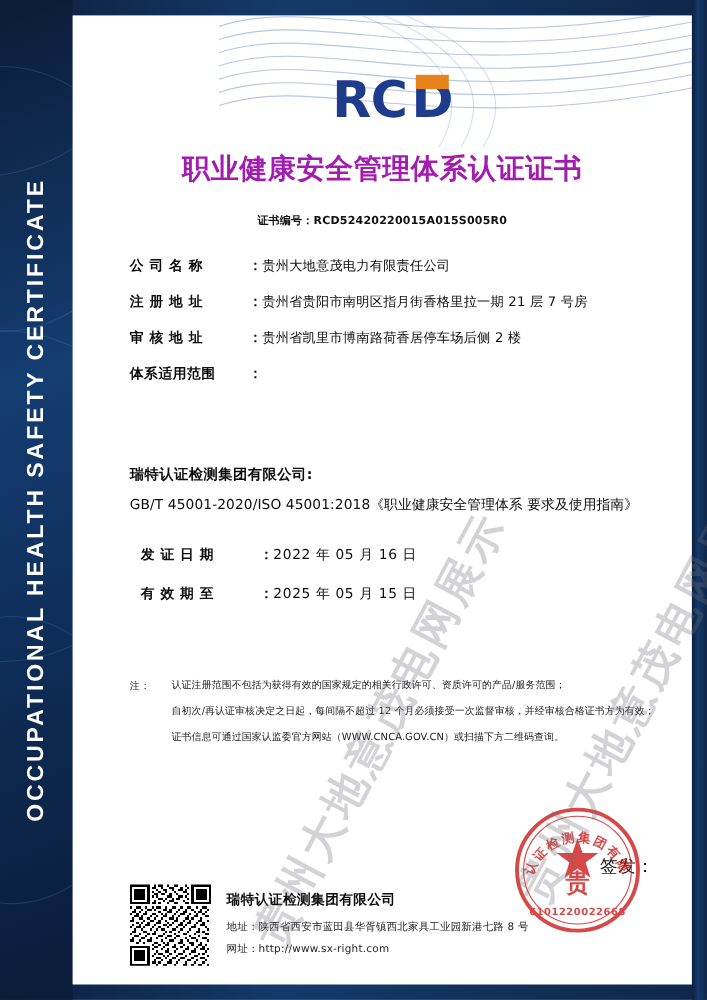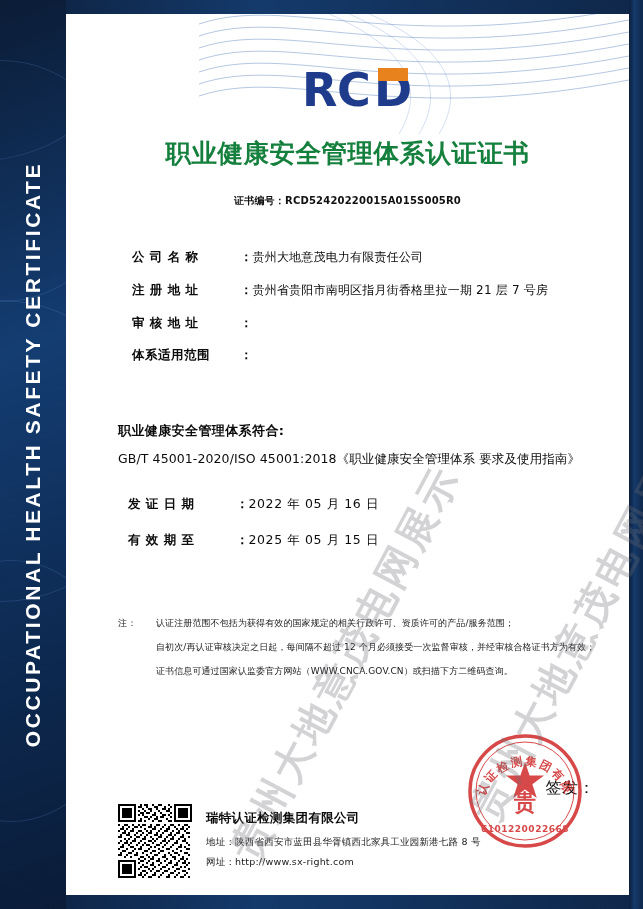--- a/index.html
+++ b/index.html
@@ -97,43 +97,42 @@
 
   .doc-title {
     position: absolute;
     left: 0;
     right: 0;
     top: 122px;
     text-align: center;
     font-family: "DejaVu Sans", sans-serif;
     font-size: 25.5px;
     font-weight: bold;
-    color: #15803d;
+    color: #a21caf;
     letter-spacing: 0.5px;
   }
 
   .cert-no {
     position: absolute;
     left: 0;
     right: 0;
     top: 180px;
     text-align: center;
     font-size: 10px;
     font-weight: bold;
     color: #111;
     letter-spacing: 0.2px;
   }
 
   
   .fields {
     position: absolute;
     left: 52px;
-    top: 234px;
+    top: 218px;
     right: 20px;
-    margin-left: 14px;
   }
   .field-row {
     display: flex;
     align-items: flex-start;
     margin-bottom: 14px;
   }
   .field-label {
     flex: 0 0 108px;
     font-size: 12.5px;
     font-weight: bold;
@@ -363,29 +362,30 @@
         <div class="field-value">贵州大地意茂电力有限责任公司</div>
       </div>
       <div class="field-row">
         <div class="field-label">注 册 地 址</div>
         <div class="field-colon">：</div>
         <div class="field-value">贵州省贵阳市南明区指月街香格里拉一期 21 层 7 号房</div>
       </div>
       <div class="field-row">
         <div class="field-label">审 核 地 址</div>
         <div class="field-colon">：</div>
+        <div class="field-value">贵州省凯里市博南路荷香居停车场后侧 2 楼</div>
       </div>
       <div class="field-row">
         <div class="field-label">体系适用范围</div>
         <div class="field-colon">：</div>
       </div>
     </div>
 
     <div class="standard-block">
-      <div class="standard-head">职业健康安全管理体系符合:</div>
+      <div class="standard-head">瑞特认证检测集团有限公司:</div>
       <div class="standard-body">GB/T 45001-2020/ISO 45001:2018《职业健康安全管理体系 要求及使用指南》</div>
     </div>
 
     <div class="dates">
       <div class="date-row">
         <div class="date-label">发 证 日 期</div>
         <div class="date-colon">：</div>
         <div class="date-value">2022 年 05 月 16 日</div>
       </div>
       <div class="date-row">

